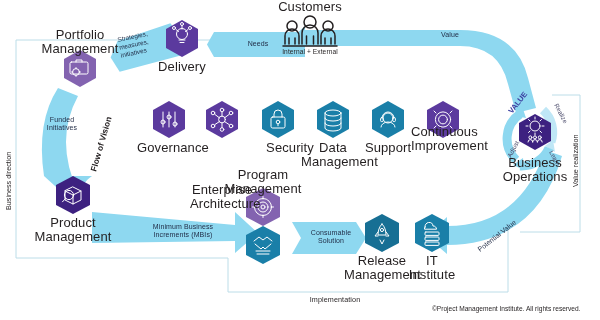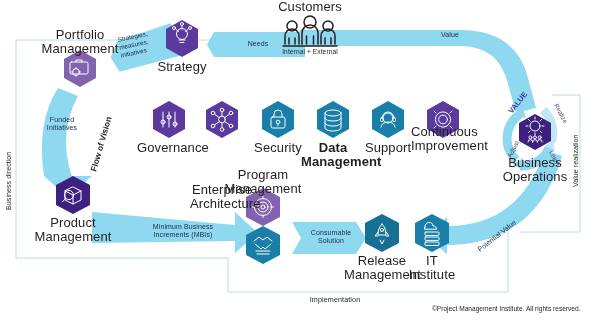--- a/index.html
+++ b/index.html
@@ -224,37 +224,37 @@
     <text y="8" font-family="Liberation Sans, sans-serif" font-size="6.4" fill="#1f2a44">measures,</text>
     <text y="16" font-family="Liberation Sans, sans-serif" font-size="6.4" fill="#1f2a44">initiatives</text>
   </g>
 </svg>
 
 <div class="lbl ttl" style="left:265px;top:0px;width:90px;">Customers</div>
 <div class="lbl sub" style="left:265px;top:48px;width:90px;">Internal + External</div>
 
 <div class="lbl hexlbl" style="left:40px;top:28px;width:80px;">Portfolio
 Management</div>
-<div class="lbl hexlbl" style="left:152px;top:60px;width:60px;">Strategy</div>
+<div class="lbl hexlbl" style="left:152px;top:60px;width:60px;">Delivery</div>
 <div class="lbl hexlbl" style="left:33px;top:216px;width:80px;">Product
 Management</div>
 <div class="lbl hexlbl" style="left:223px;top:168px;width:80px;">Program
 Management</div>
 <div class="lbl hexlbl" style="left:344px;top:254px;width:76px;">Release
 Management</div>
 <div class="lbl hexlbl" style="left:400px;top:254px;width:64px;">IT
 Institute</div>
 <div class="lbl hexlbl" style="left:500px;top:156px;width:70px;">Business
 Operations</div>
 
 <div class="lbl hexlbl" style="left:137px;top:141px;width:64px;text-align:right;">Governance</div>
 <div class="lbl hexlbl" style="left:190px;top:141px;width:64px;margin-top:42px;">Enterprise
 Architecture</div>
-<div class="lbl hexlbl" style="left:246px;top:141px;width:64px;">Security</div>
-<div class="lbl hexlbl" style="left:301px;top:141px;width:64px;font-weight:bold;">Data
+<div class="lbl hexlbl" style="left:258px;top:141px;width:64px;">Security</div>
+<div class="lbl hexlbl" style="left:301px;top:141px;width:64px;">Data
 Management</div>
 <div class="lbl hexlbl" style="left:356px;top:141px;width:64px;">Support</div>
 <div class="lbl hexlbl" style="left:411px;top:125px;width:64px;">Continuous
 Improvement</div>
 
 <div class="lbl arrowlbl" style="left:222px;top:40px;width:72px;">Needs</div>
 <div class="lbl arrowlbl" style="left:420px;top:31px;width:60px;">Value</div>
 <div class="lbl arrowlbl" style="left:31px;top:116px;width:62px;">Funded
 Initiatives</div>
 <div class="lbl arrowlbl" style="left:128px;top:223px;width:110px;">Minimum Business

